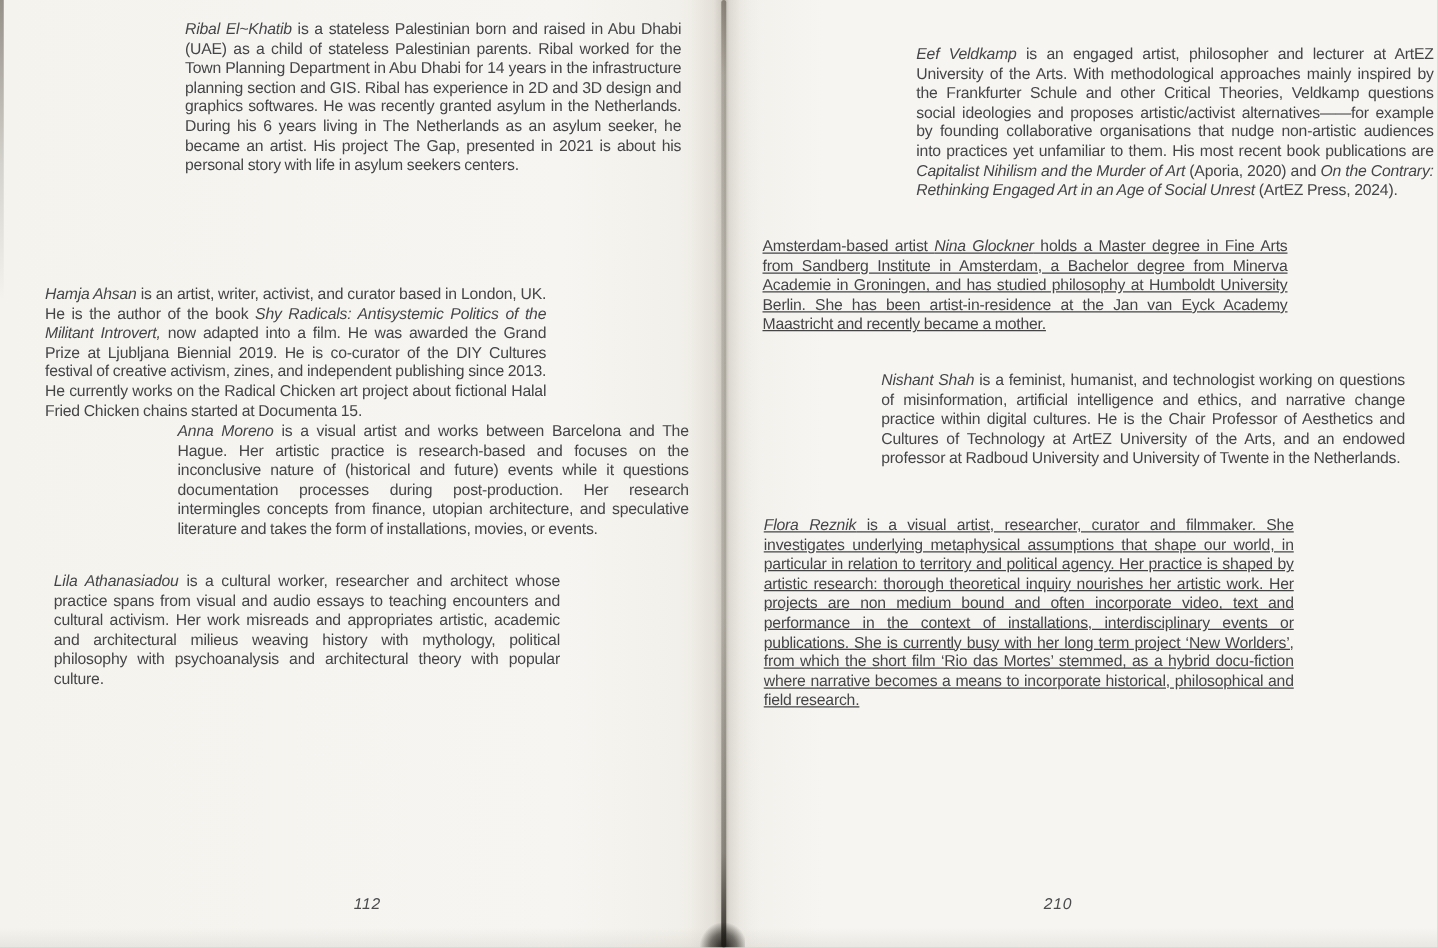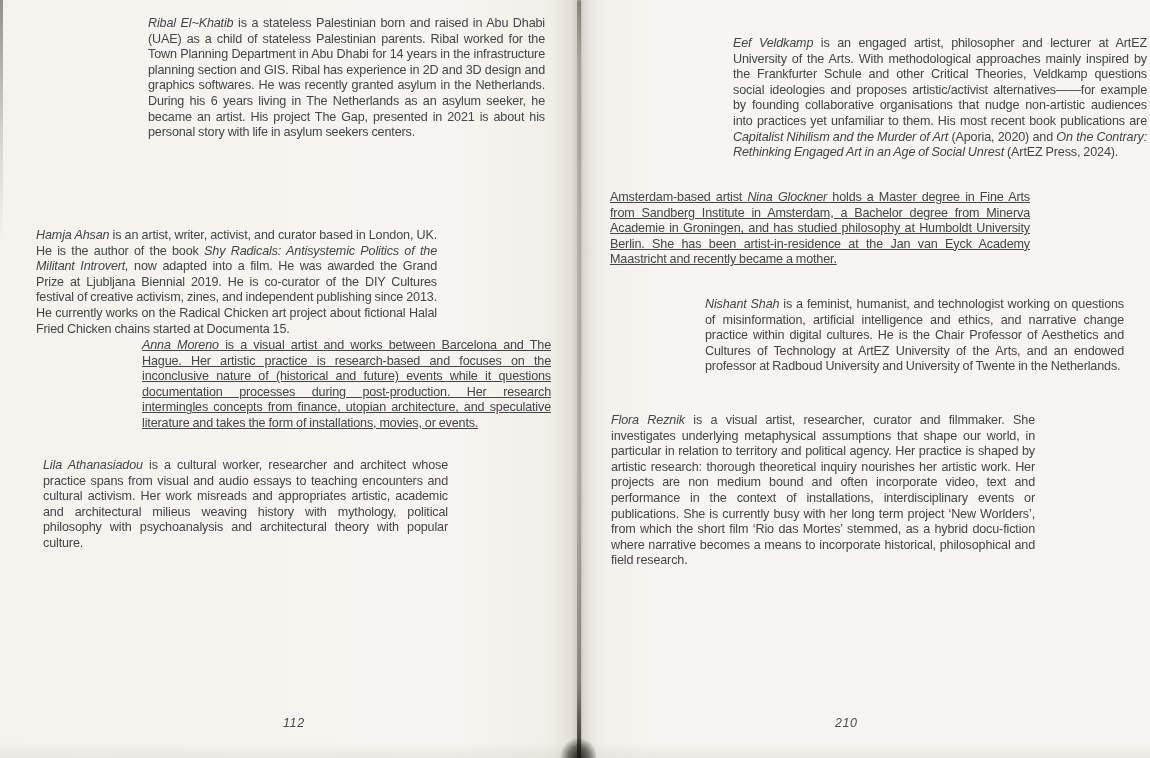--- a/index.html
+++ b/index.html
@@ -38,28 +38,28 @@
   .pagenum {
     position: absolute;
     font-size: 12.5px;
     font-style: italic;
     letter-spacing: 0.6px;
     color: #4c4c4e;
   }
   
   .bio-l1 { left: 148px; top: 16px;  width: 397px; }
   .bio-l2 { left: 36px;  top: 188px; width: 401px; margin-top: 40px; }
-  .bio-l3 { left: 142px; top: 338px; width: 409px; text-decoration: underline; }
+  .bio-l3 { left: 142px; top: 338px; width: 409px; }
   .bio-l4 { left: 43px;  top: 458px; width: 405px; }
   .pagenum-left  { left: 283px; top: 716px; }
   
   .bio-r1 { left: 705px; top: 36px;  width: 414px; margin-left: 28px; }
   .bio-r2 { left: 610px; top: 190px; width: 420px; text-decoration: underline; }
   .bio-r3 { left: 705px; top: 297px; width: 419px; }
-  .bio-r4 { left: 611px; top: 413px; width: 424px; }
+  .bio-r4 { left: 611px; top: 413px; width: 424px; text-decoration: underline; }
   .pagenum-right { left: 835px; top: 716px; }
 
   
   .gutter-soft {
     position: absolute;
     left: 552px; top: 0;
     width: 56px; height: 758px;
     background: linear-gradient(90deg,
       rgba(125,115,102,0) 0%,
       rgba(125,115,102,0.07) 34%,

